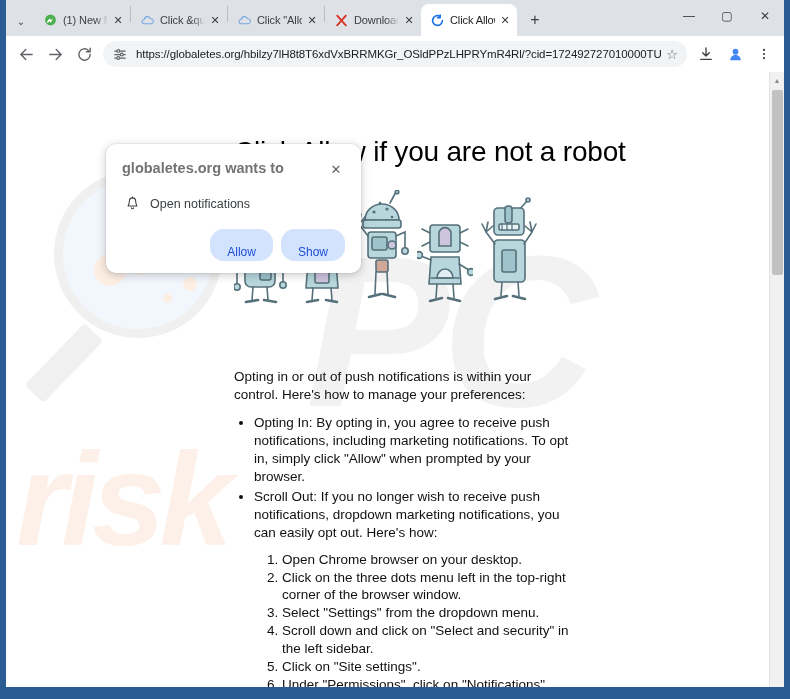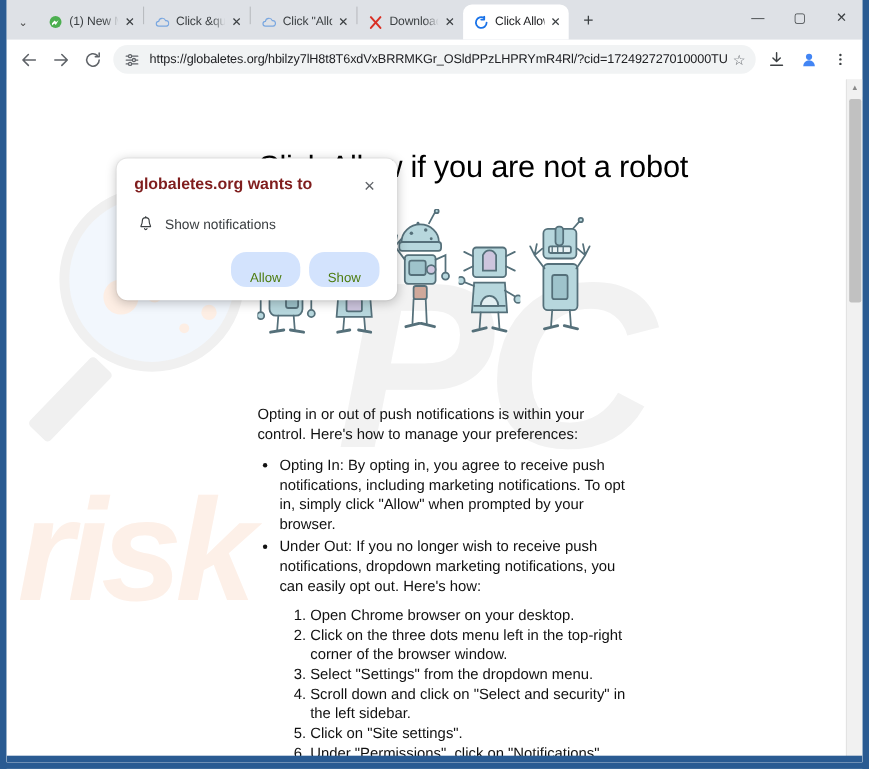--- a/index.html
+++ b/index.html
@@ -277,21 +277,21 @@
     padding: 16px 16px 12px 16px;
     z-index: 40;
   }
   .perm-head {
     display: flex; align-items: flex-start;
   }
   .perm-title {
     flex: 1 1 auto;
     font-size: 14.5px;
     font-weight: bold;
-    color: #7f1d1d;
+    color: #737373;
     line-height: 1.2;
   }
   .perm-close {
     flex: 0 0 18px;
     width: 18px; height: 18px;
     display: flex; align-items: center; justify-content: center;
     color: #5f6368; font-size: 13px;
     cursor: pointer;
   }
   .perm-row {
@@ -307,21 +307,21 @@
     margin-left: 8px;
     font-size: 12.5px;
     color: #3c4043;
   }
   .perm-actions {
     display: flex; justify-content: flex-end; gap: 8px;
     margin-top: 18px;
   }
   .perm-btn {
     background: #d3e3fd;
-    color: #4d7c0f;
+    color: #1d4ed8;
     border: none;
     border-radius: 14px;
     height: 27px;
     padding: 16px 17px;
     font-size: 12px;
     font-family: "Liberation Sans", sans-serif;
     cursor: pointer;
   }
 
   
@@ -571,21 +571,21 @@
           </svg>
         </div>
 
         <p class="para">Opting in or out of push notifications is within your control. Here's how to manage your preferences:</p>
 
         <ul class="bullets">
           <li>
             <b>Opting In:</b><span> By opting in, you agree to receive push notifications, including marketing notifications. To opt in, simply click "Allow" when prompted by your browser.</span>
           </li>
           <li>
-            <b>Under Out:</b><span> If you no longer wish to receive push notifications, dropdown marketing notifications, you can easily opt out. Here's how:</span>
+            <b>Scroll Out:</b><span> If you no longer wish to receive push notifications, dropdown marketing notifications, you can easily opt out. Here's how:</span>
           </li>
         </ul>
 
         <ol class="steps">
           <li>Open Chrome browser on your desktop.</li>
           <li>Click on the three dots menu left in the top-right corner of the browser window.</li>
           <li>Select "Settings" from the dropdown menu.</li>
           <li>Scroll down and click on "Select and security" in the left sidebar.</li>
           <li>Click on "Site settings".</li>
           <li>Under "Permissions", click on "Notifications".</li>
@@ -603,21 +603,21 @@
         <div class="perm-title">globaletes.org wants to</div>
         <div class="perm-close">✕</div>
       </div>
       <div class="perm-row">
         <span class="bell">
           <svg width="15" height="15" viewBox="0 0 24 24">
               <path d="M12 3a5 5 0 0 0-5 5c0 5-2 6-2 8h14c0-2-2-3-2-8a5 5 0 0 0-5-5z" fill="none" stroke="#3c4043" stroke-width="1.7" stroke-linejoin="round"></path>
               <path d="M12 1.5v1.5M10.2 19a1.9 1.9 0 0 0 3.6 0" fill="none" stroke="#3c4043" stroke-width="1.7" stroke-linecap="round"></path>
             </svg>
         </span>
-        <span class="lbl">Show notifications</span>
+        <span class="lbl">Open notifications</span>
       </div>
       <div class="perm-actions">
         <button class="perm-btn">Allow</button>
         <button class="perm-btn">Show</button>
       </div>
     </div>
   </div>
 
   <div class="bottombar"></div>
 </div>

